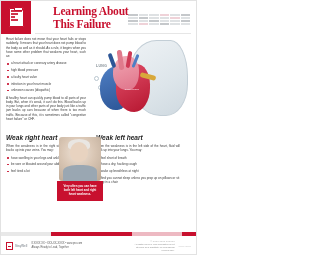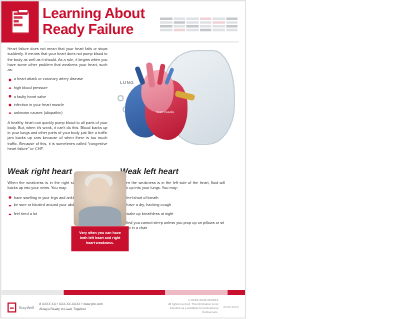--- a/index.html
+++ b/index.html
@@ -43,21 +43,21 @@
     content: "";
     position: absolute; top: -2px; left: 4px;
     width: 7px; height: 2px;
     background: #fff; border: 1px solid #c8102e;
     border-radius: 1px;
   }
   .logo-row { height: 2px; background: #c8102e; opacity: .85; }
   .logo-row.s { width: 70%; }
   .logo-row.t { width: 45%; }
 
-  .title-wrap { padding-left: 3px; }
+  .title-wrap { padding-left: 22px; font-family: Liberation Serif, serif; }
   .title-line {
     color: #c8102e;
     font-size: 11.5px;
     font-weight: bold;
     line-height: 12.5px;
     letter-spacing: -.2px;
   }
   .header-grid {
     position: absolute;
     right: 6px; top: 13px;
@@ -282,21 +282,21 @@
     <div class="logo-block">
       <div class="logo-glyph">
         <div class="logo-row"></div>
         <div class="logo-row s"></div>
         <div class="logo-row t"></div>
         <div class="logo-row s"></div>
       </div>
     </div>
     <div class="title-wrap">
       <div class="title-line">Learning About</div>
-      <div class="title-line">Ready Failure</div>
+      <div class="title-line">This Failure</div>
     </div>
     <div class="header-grid">
       <div class="hg-row">
         <div class="hg-cell dark"></div>
           <div class="hg-cell"></div>
           <div class="hg-cell"></div>
         <div class="hg-cell accent"></div>
           <div class="hg-cell"></div>
           <div class="hg-cell dark"></div>
       </div>

